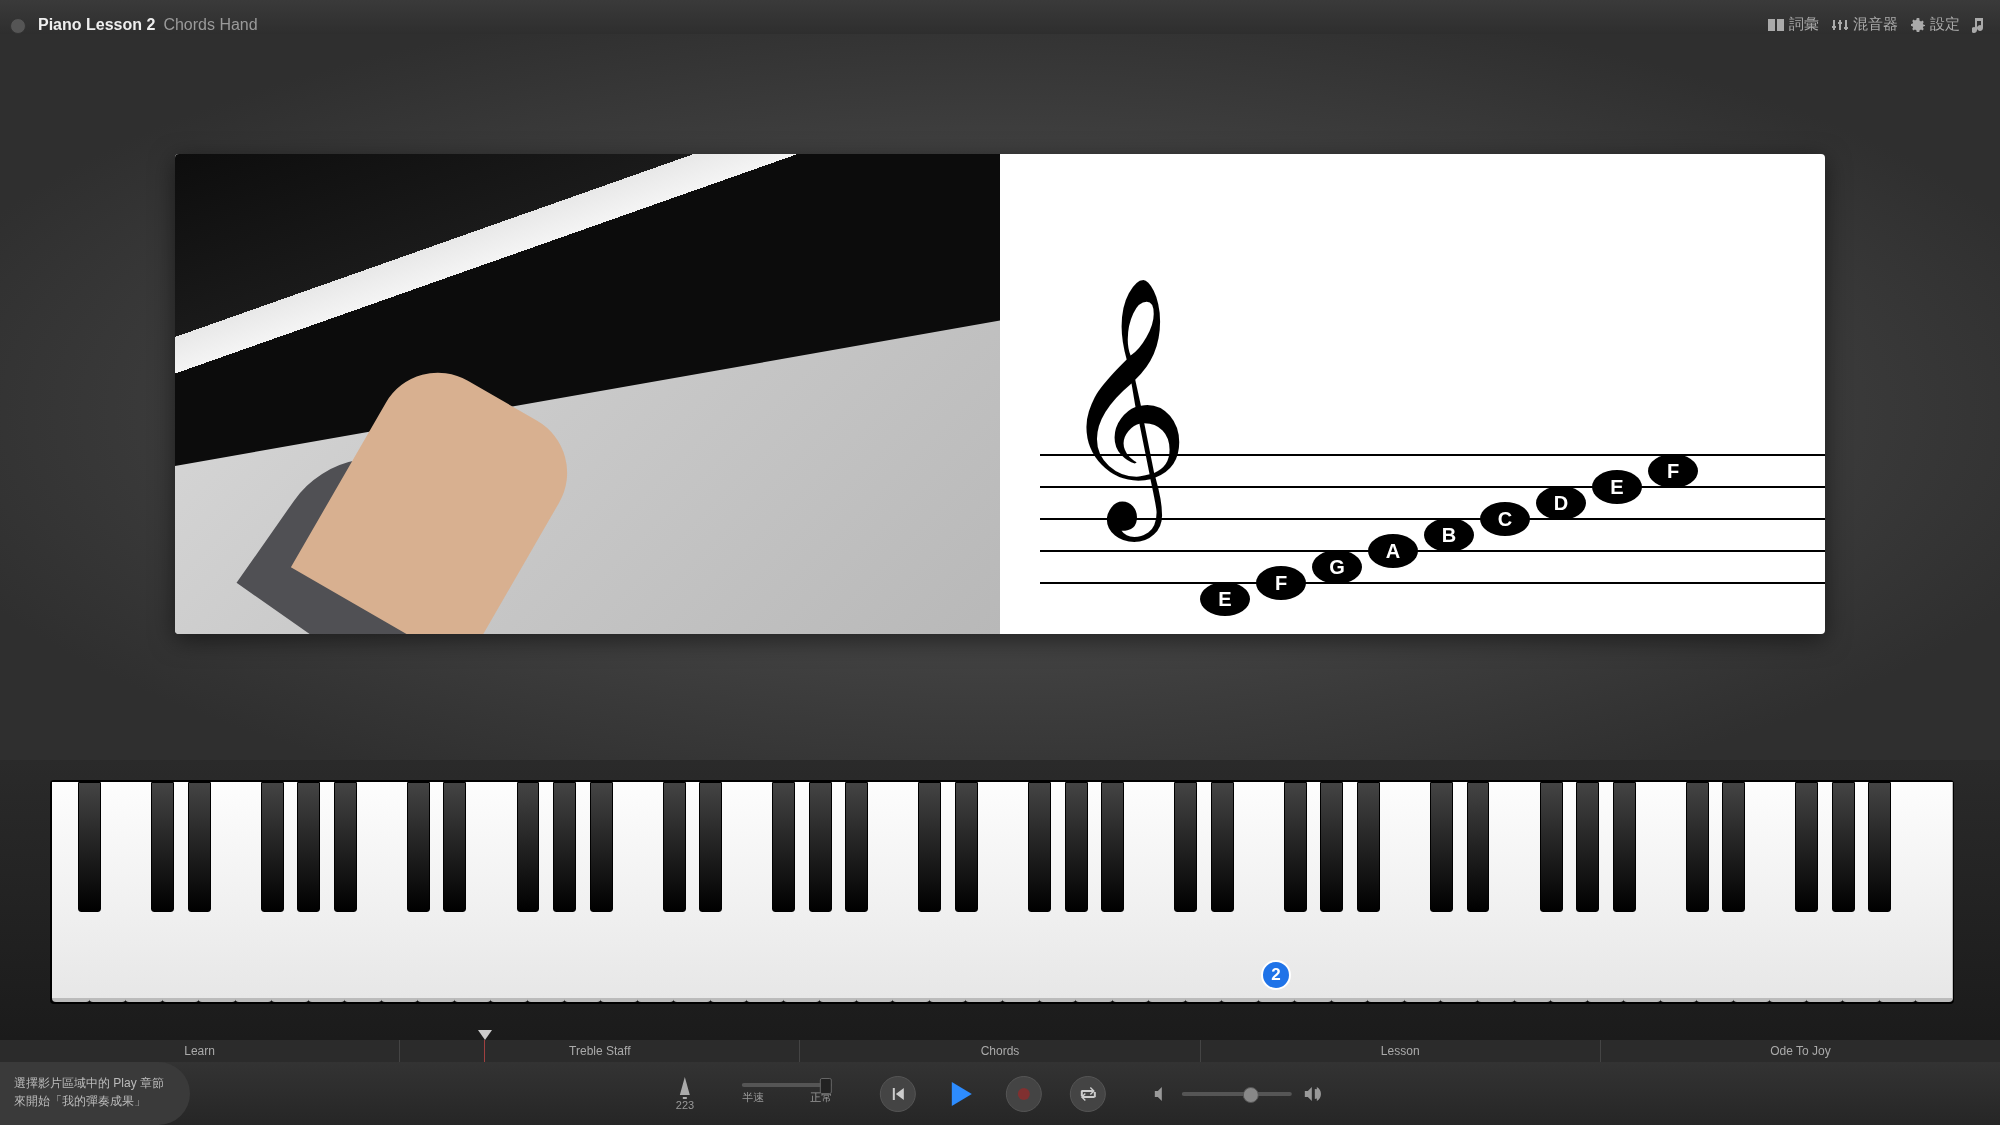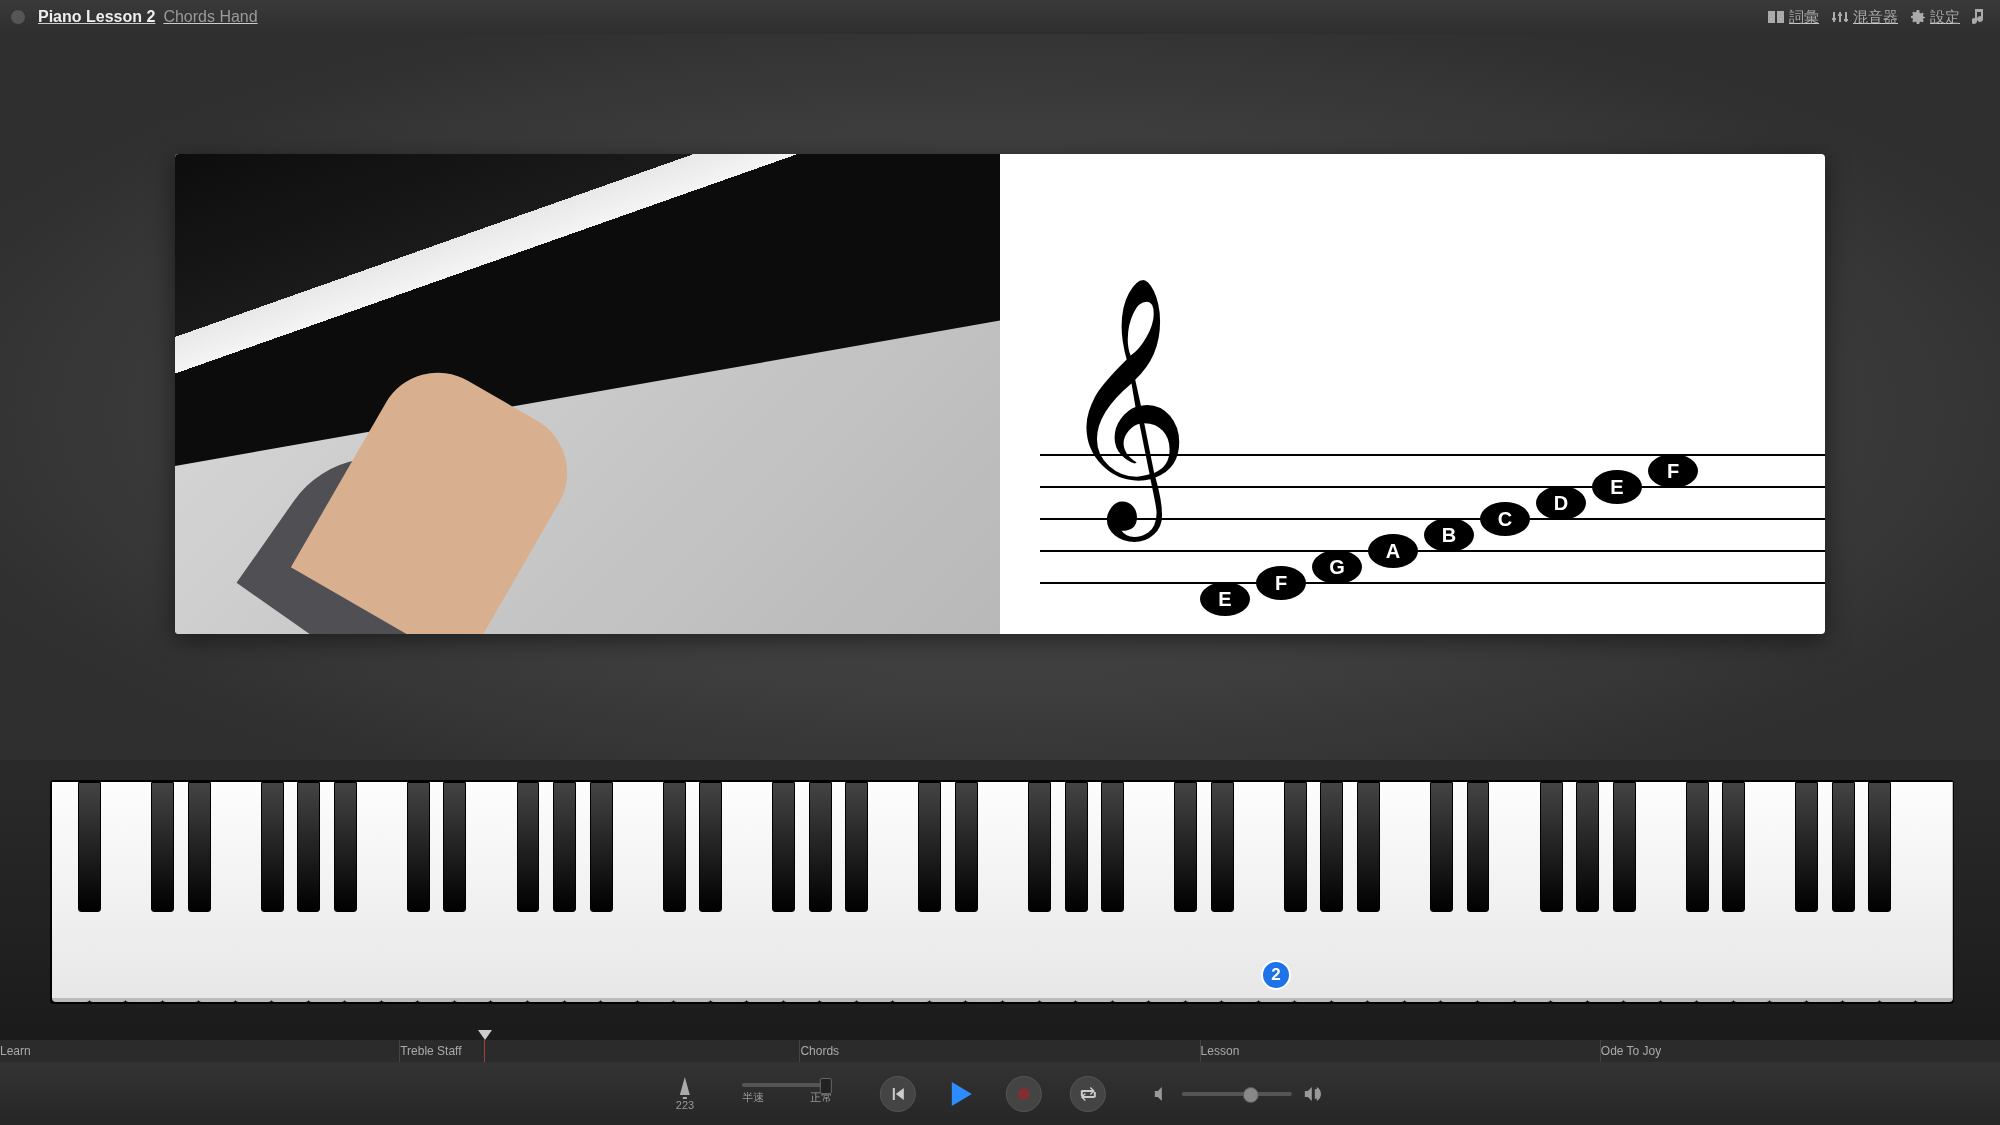--- a/index.html
+++ b/index.html
@@ -1,17 +1,17 @@
 <!DOCTYPE html>
 <html><head>
 <meta charset="utf-8">
 <style>
   html,body{margin:0;padding:0;width:2000px;height:1125px;background:#000;font-family:-apple-system,"Helvetica Neue",Arial,sans-serif;overflow:hidden;color:#ccc;}
   
-  .topbar{position:absolute;top:0;left:0;right:0;height:34px;background:linear-gradient(#3a3a3a,#2e2e2e);border-bottom:1px solid #111;display:flex;align-items:center;padding:0 10px;font-size:16px;text-decoration:underline;}
+  .topbar{position:absolute;top:0;left:0;right:0;height:34px;background:linear-gradient(#3a3a3a,#2e2e2e);border-bottom:1px solid #111;display:flex;align-items:flex-end;padding:0 10px;font-size:16px;}
   .topbar .close{width:14px;height:14px;border-radius:50%;background:#555;border:1px solid #333;margin-right:12px;}
   .topbar .title{color:#eee;font-weight:600;}
   .topbar .subtitle{color:#9a9a9a;margin-left:8px;}
   .topbar .spacer{flex:1;}
   .top-icon{display:inline-flex;align-items:center;margin-left:12px;font-size:15px;color:#aaa;}
   .top-icon svg{fill:#aaa;margin-right:4px;}
   
   .stage{position:absolute;top:34px;left:0;right:0;bottom:335px;background:radial-gradient(ellipse at center,#595959 0%,#2f2f2f 80%);}
   .panel{position:absolute;top:120px;left:175px;width:1650px;height:480px;display:flex;border-radius:4px;overflow:hidden;box-shadow:0 6px 25px rgba(0,0,0,0.5);}
   .video-half{flex:1;position:relative;background:#dadada;}
@@ -29,21 +29,21 @@
   .clef{position:absolute;left:60px;top:250px;font-size:220px;line-height:0;color:#000;font-family:serif;}
   .note{position:absolute;width:50px;height:34px;background:#000;border-radius:50%;display:flex;align-items:center;justify-content:center;color:#fff;font-weight:700;font-size:20px;}
   
   .keyboard-wrap{position:absolute;left:0;right:0;bottom:85px;top:auto;height:250px;background:linear-gradient(#2a2a2a,#1b1b1b);padding:20px 50px 10px;}
   .keyboard{position:relative;width:100%;height:220px;background:#111;border:2px solid #000;border-radius:4px;}
   .white-key{position:absolute;top:0;bottom:0;background:linear-gradient(#fdfdfd,#e7e7e7);border-right:1px solid #bbb;border-bottom:4px solid #bbb;border-radius:0 0 4px 4px;}
   .black-key{position:absolute;top:0;height:58%;width:1.1%;background:linear-gradient(#444,#000);border-radius:0 0 3px 3px;z-index:2;border:1px solid #000;}
   .finger-badge{position:absolute;bottom:8px;left:50%;transform:translateX(-50%);width:26px;height:26px;border-radius:50%;background:#1f73e8;color:#fff;font-weight:700;display:flex;align-items:center;justify-content:center;font-size:17px;border:2px solid #fff;z-index:3;}
   
   .chapters{position:absolute;left:0;right:0;bottom:63px;height:22px;background:#2b2b2b;display:flex;font-size:12px;color:#aaa;}
-  .chapter{flex:1;line-height:22px;border-right:1px solid #444;}
+  .chapter{flex:1;text-align:center;line-height:22px;border-right:1px solid #444;}
   .chapter:last-child{border-right:none;}
   .playhead{position:absolute;bottom:63px;height:22px;width:0;border-left:1px solid #a04040;z-index:5;}
   .playhead::before{content:"";position:absolute;top:-10px;left:-7px;width:14px;height:10px;background:#ccc;clip-path:polygon(0 0,100% 0,50% 100%);}
   
   .bottombar{position:absolute;left:0;right:0;bottom:0;height:63px;background:linear-gradient(#333,#262626);display:flex;align-items:center;}
   .hint-bubble{position:absolute;left:0;bottom:0;height:63px;width:190px;background:#3a3a3a;border-radius:0 60px 60px 0;font-size:12px;color:#bbb;padding:12px 14px;box-sizing:border-box;line-height:1.5;}
   .ctrl-group{position:absolute;left:50%;transform:translateX(-50%);display:flex;align-items:center;gap:28px;}
   .ctrl-btn{width:34px;height:34px;border-radius:50%;background:#444;display:flex;align-items:center;justify-content:center;border:1px solid #555;}
   .ctrl-btn svg{fill:#ccc;}
   .play-btn svg{fill:#2d8cff;}
@@ -223,20 +223,24 @@
 <div class="chapters" id="chapters">
     <div class="chapter">Learn</div>
     <div class="chapter">Treble Staff</div>
     <div class="chapter">Chords</div>
     <div class="chapter">Lesson</div>
     <div class="chapter">Ode To Joy</div>
   </div>
 <div class="playhead" id="playhead" style="left: 24.2%;"></div>
 
 <div class="bottombar">
+  <div class="hint-bubble">
+    <div>選擇影片區域中的 Play 章節</div>
+    <div>來開始「我的彈奏成果」</div>
+  </div>
 
   <div class="ctrl-group">
     <div class="metronome-box">
       <svg width="16" height="22" viewBox="0 0 16 22" fill="#aaa">
           <path d="M8 0l5 18H3zM6 20h4v2H6z"></path>
         </svg>
       <span>223</span>
     </div>
     <div class="metronome-box">
       <div class="tempo-slider">

